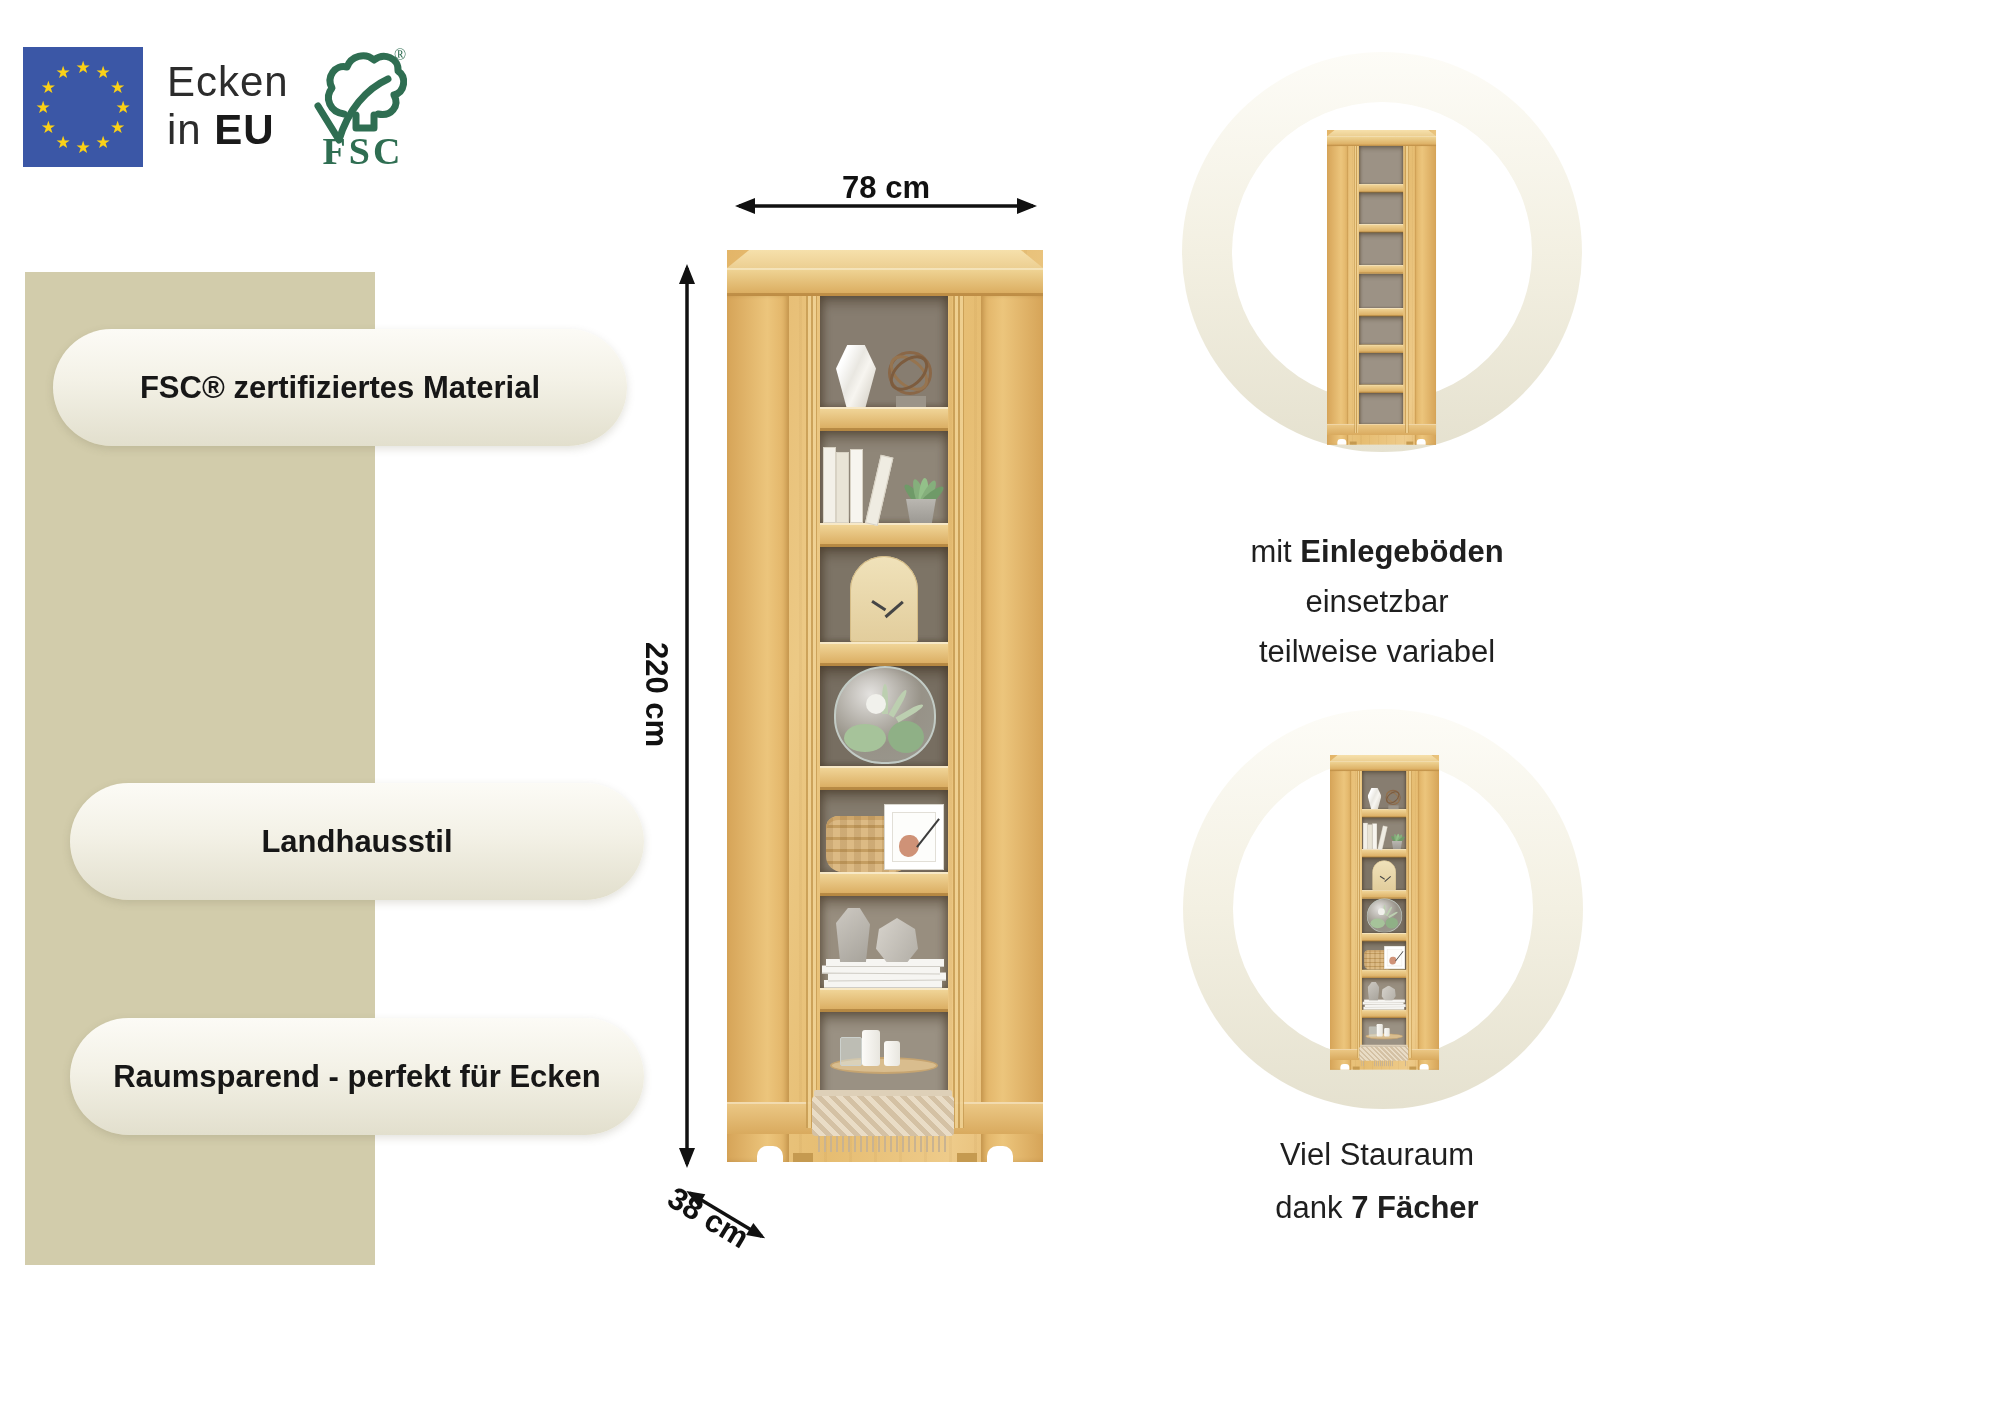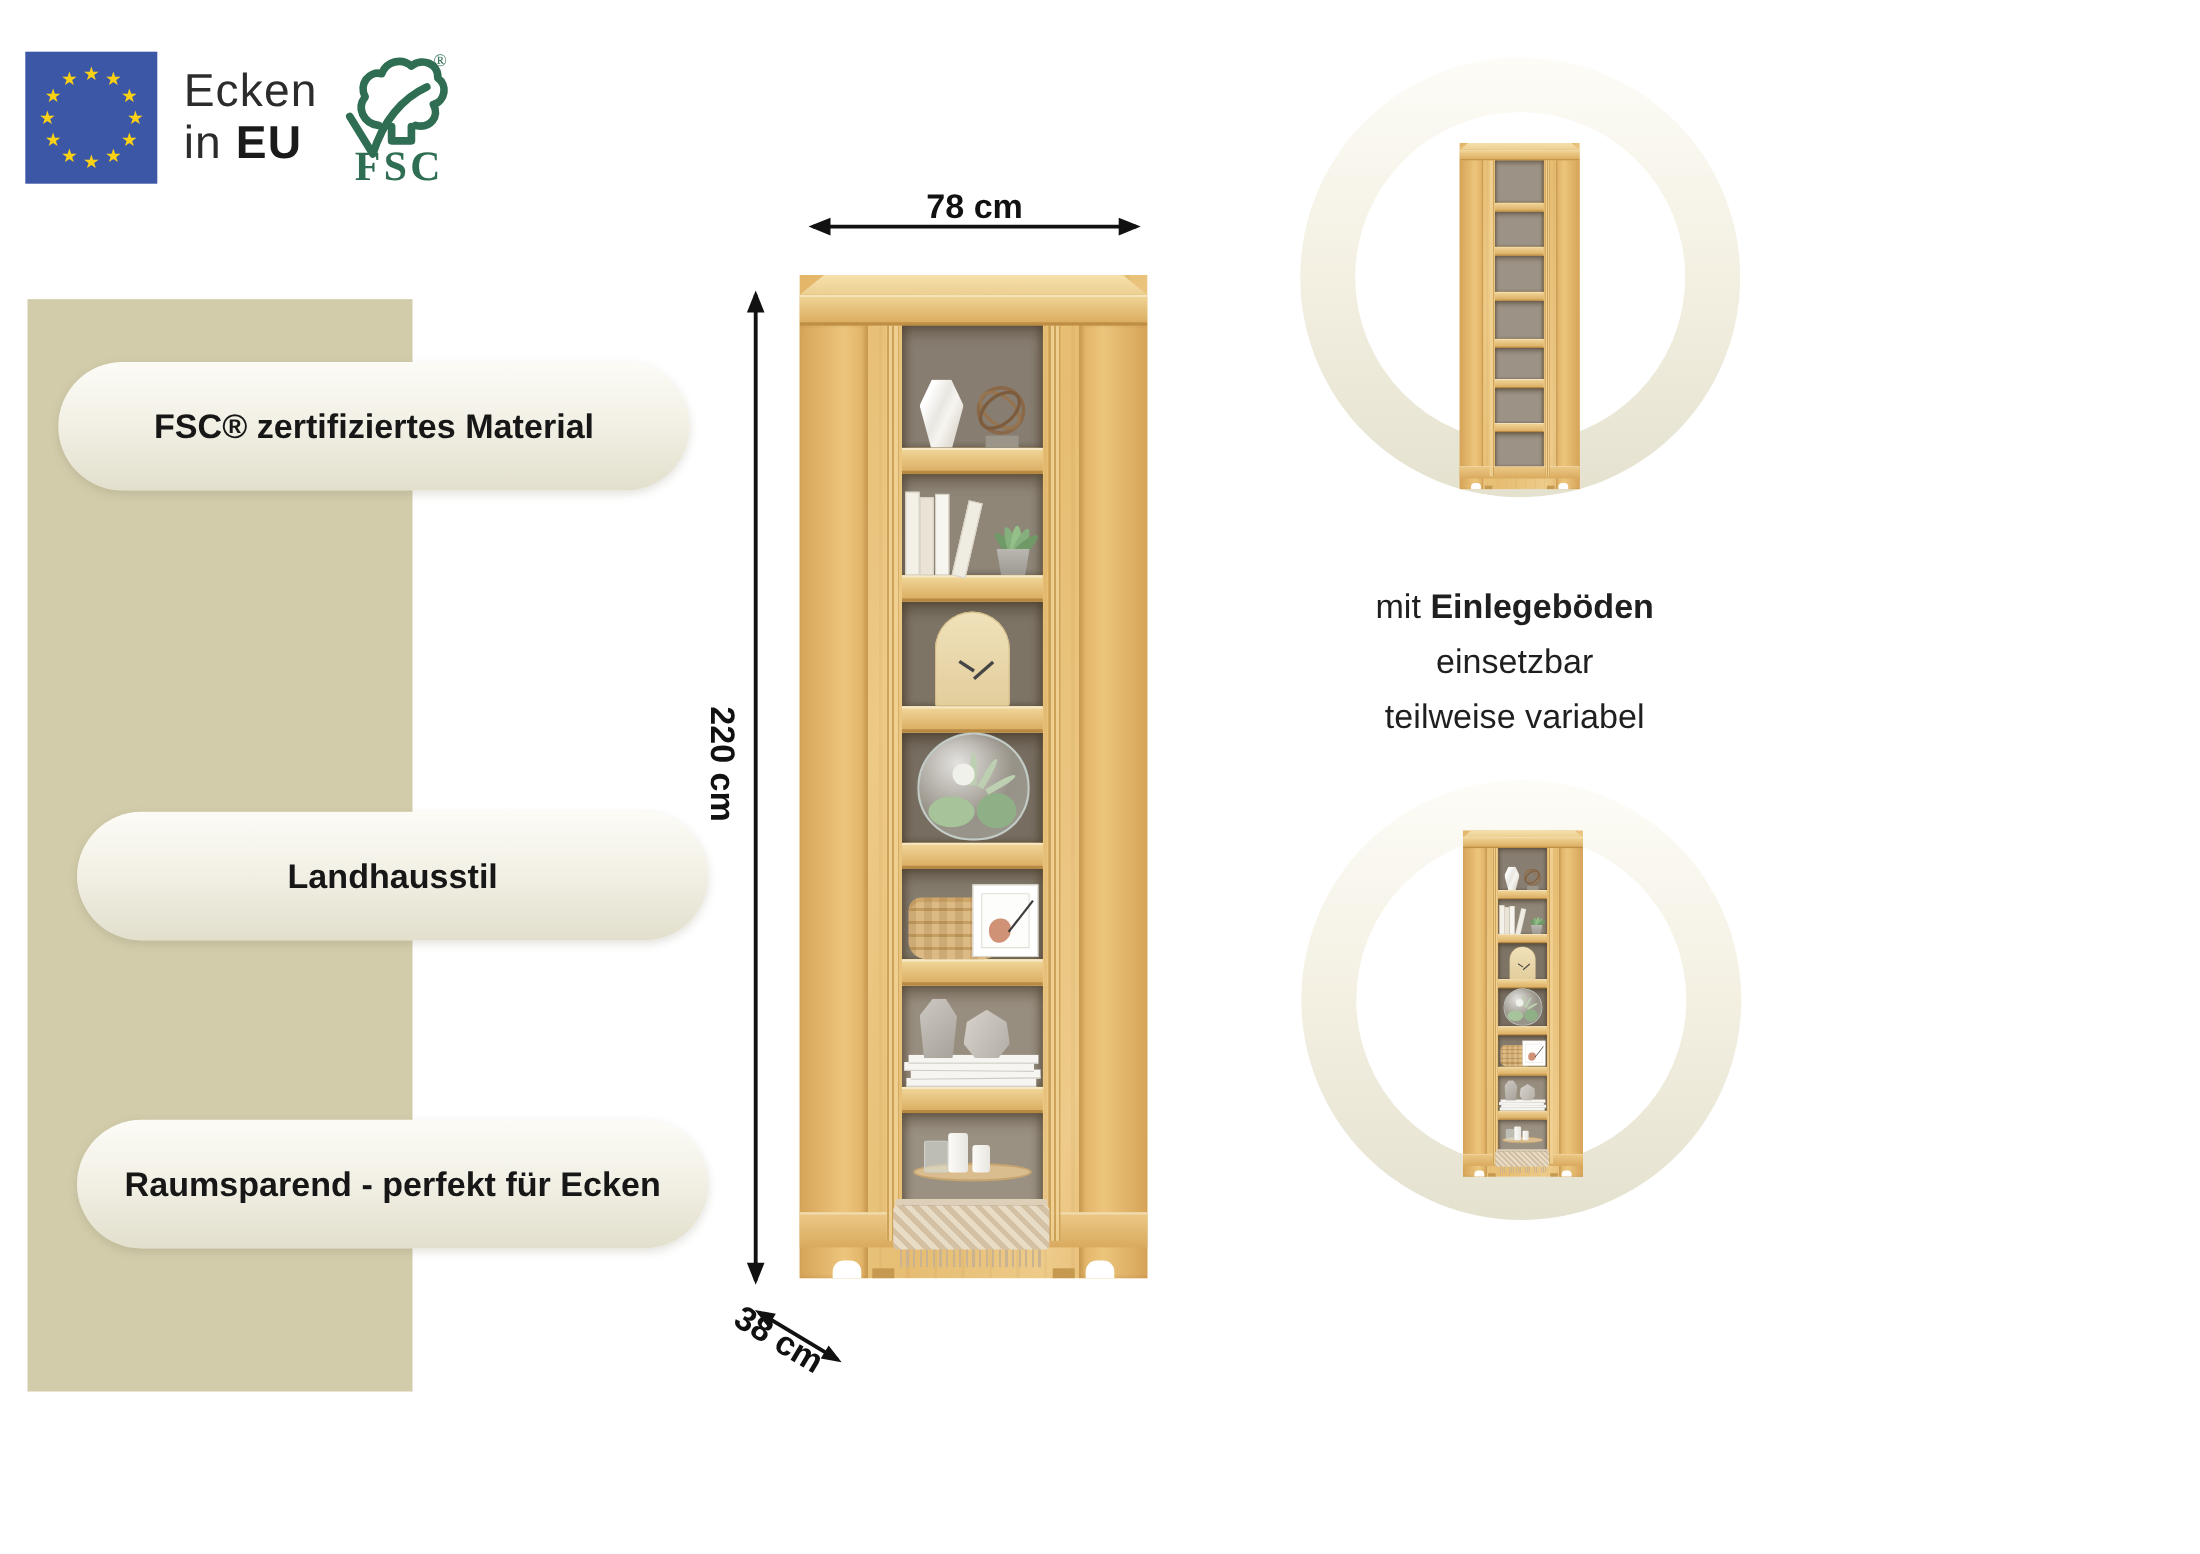--- a/index.html
+++ b/index.html
@@ -16,21 +16,21 @@
 
   
   .band{position:absolute;left:25px;top:272px;width:350px;height:993px;background:#d2ccab;}
   .pill{position:absolute;height:117px;width:574px;border-radius:60px;
         background:linear-gradient(180deg,#fcfbf6 0%,#f3f1e6 45%,#e2dfcd 100%);
         box-shadow:0 3px 9px rgba(110,105,80,.20);
         display:flex;align-items:center;justify-content:center;
         font-size:31px;font-weight:700;color:#171717;text-align:center;}
   .pill1{left:53px;top:329px;}
   .pill2{left:57px;top:548px;}
-  .pill3{left:70px;top:738px;}
+  .pill3{left:70px;top:783px;}
   .pill4{left:70px;top:1018px;}
 
   
   .dim-label{position:absolute;font-size:31px;font-weight:700;color:#111;text-align:center;}
   .dim-w{left:736px;top:170px;width:300px;}
   .dim-h{left:633px;top:595px;width:46px;height:200px;writing-mode:vertical-rl;text-align:center;line-height:46px;}
   .dim-d{left:648px;top:1200px;width:120px;transform:rotate(31deg);}
   .arrow-svg{position:absolute;}
 
   
@@ -442,14 +442,18 @@
       </div>
       <div class="crown-top"></div>
       <div class="crown-band"></div>
       <div class="plinth-notch pn-left"></div>
       <div class="plinth-notch pn-right"></div>
       <div class="foot ft1"></div>
       <div class="foot ft2"></div>
     </div>
       </div>
   </div>
+  <div class="caption caption-bottom">
+    <div class="cap-line">Viel Stauraum</div>
+    <div class="cap-line"><span>dank </span><span class="b">7 Fächer</span></div>
+  </div>
 
 </div>
 
 </body></html>

